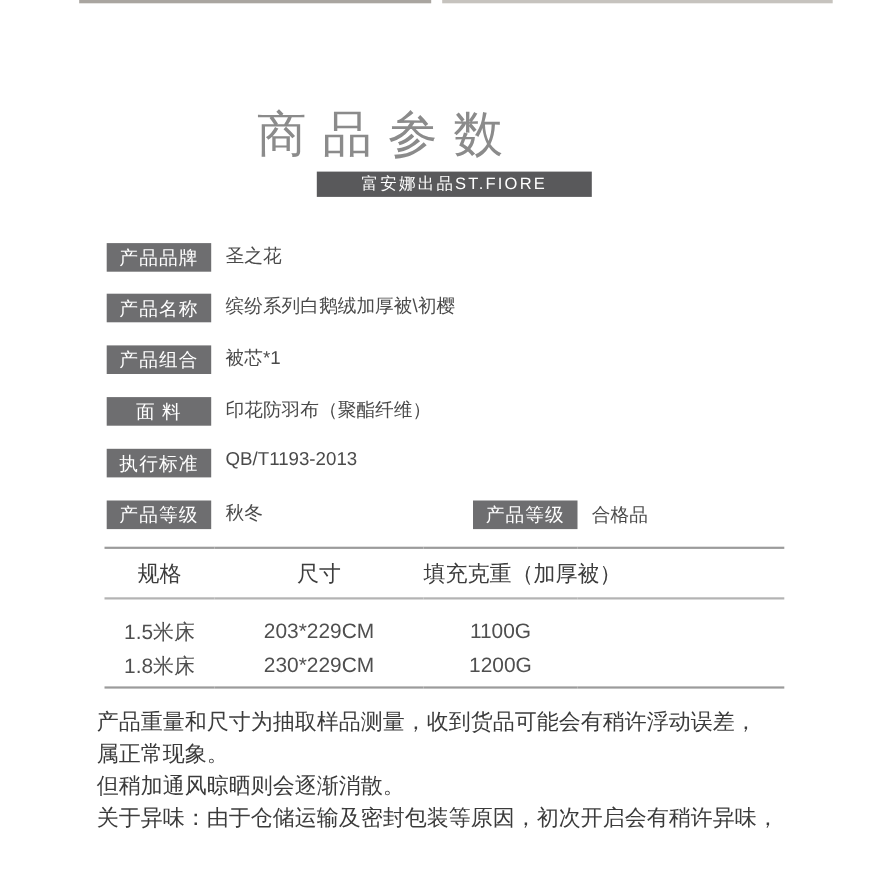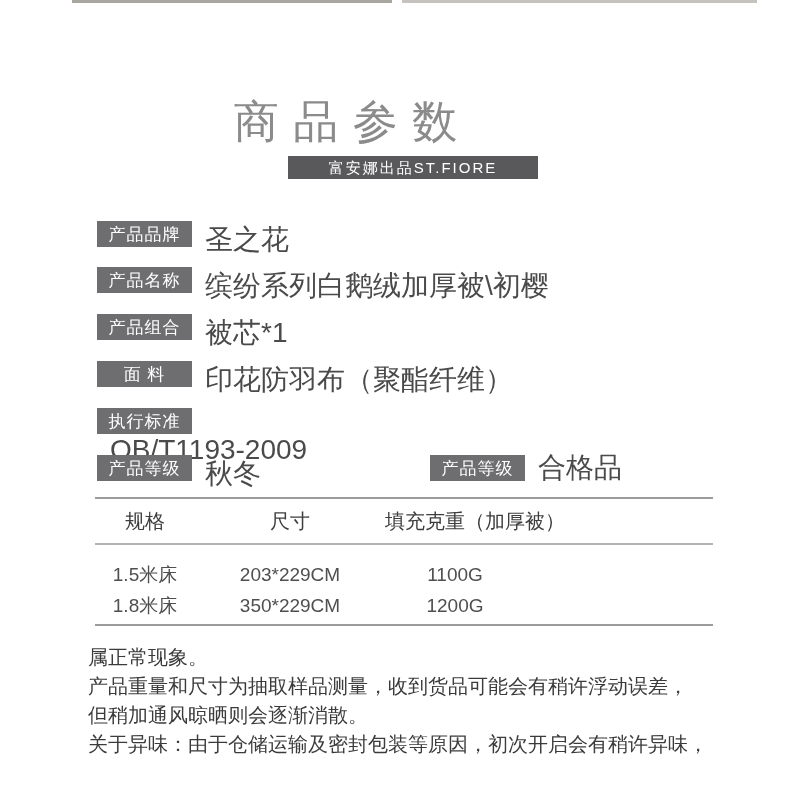--- a/index.html
+++ b/index.html
@@ -48,37 +48,37 @@
     left: 97px;
     width: 660px;
     height: 26px;
     display: flex;
     align-items: flex-start;
   }
   .row-0 { top: 221px; }
   .row-1 { top: 267px; }
   .row-2 { top: 314px; }
   .row-3 { top: 361px; }
-  .row-4 { top: 408px; flex-direction: column; }
+  .row-4 { top: 408px; }
   .row-5 { top: 455px; }
   .spec-label {
     flex: 0 0 auto;
     width: 95px; height: 26px;
     background: #6e6e70;
     color: #ffffff;
     font-size: 17px;
     letter-spacing: 1px;
     display: flex;
     align-items: center;
     justify-content: center;
     white-space: nowrap;
   }
   .spec-value {
     margin-left: 13px;
-    font-size: 28px;
+    font-size: 17px;
     color: #4a4a4a;
     white-space: nowrap;
   }
   .spec-pair2 {
     position: absolute;
     left: 333px; top: 0;
     height: 26px;
     display: flex;
     align-items: center;
   }
@@ -149,21 +149,21 @@
 <div class="spec-row row-2">
   <span class="spec-label">产品组合</span>
   <span class="spec-value">被芯*1</span>
 </div>
 <div class="spec-row row-3">
   <span class="spec-label">面 料</span>
   <span class="spec-value">印花防羽布（聚酯纤维）</span>
 </div>
 <div class="spec-row row-4">
   <span class="spec-label">执行标准</span>
-  <span class="spec-value">QB/T1193-2009</span>
+  <span class="spec-value">QB/T1193-2013</span>
 </div>
 <div class="spec-row row-5">
   <span class="spec-label">产品等级</span>
   <span class="spec-value">秋冬</span>
   <span class="spec-pair2">
     <span class="spec-label">产品等级</span>
     <span class="spec-value">合格品</span>
   </span>
 </div>
 
@@ -185,26 +185,26 @@
     </thead>
     <tbody>
       <tr class="first">
         <td>1.5米床</td>
         <td>203*229CM</td>
         <td>1100G</td>
         <td></td>
       </tr>
       <tr>
         <td>1.8米床</td>
-        <td>350*229CM</td>
+        <td>230*229CM</td>
         <td>1200G</td>
         <td></td>
       </tr>
     </tbody>
   </table>
 </div>
 
 <div class="notes">
+  <div class="note-line">产品重量和尺寸为抽取样品测量，收到货品可能会有稍许浮动误差，</div>
   <div class="note-line">属正常现象。</div>
-  <div class="note-line">产品重量和尺寸为抽取样品测量，收到货品可能会有稍许浮动误差，</div>
   <div class="note-line">但稍加通风晾晒则会逐渐消散。</div>
   <div class="note-line">关于异味：由于仓储运输及密封包装等原因，初次开启会有稍许异味，</div>
 </div>
 
 </body></html>

